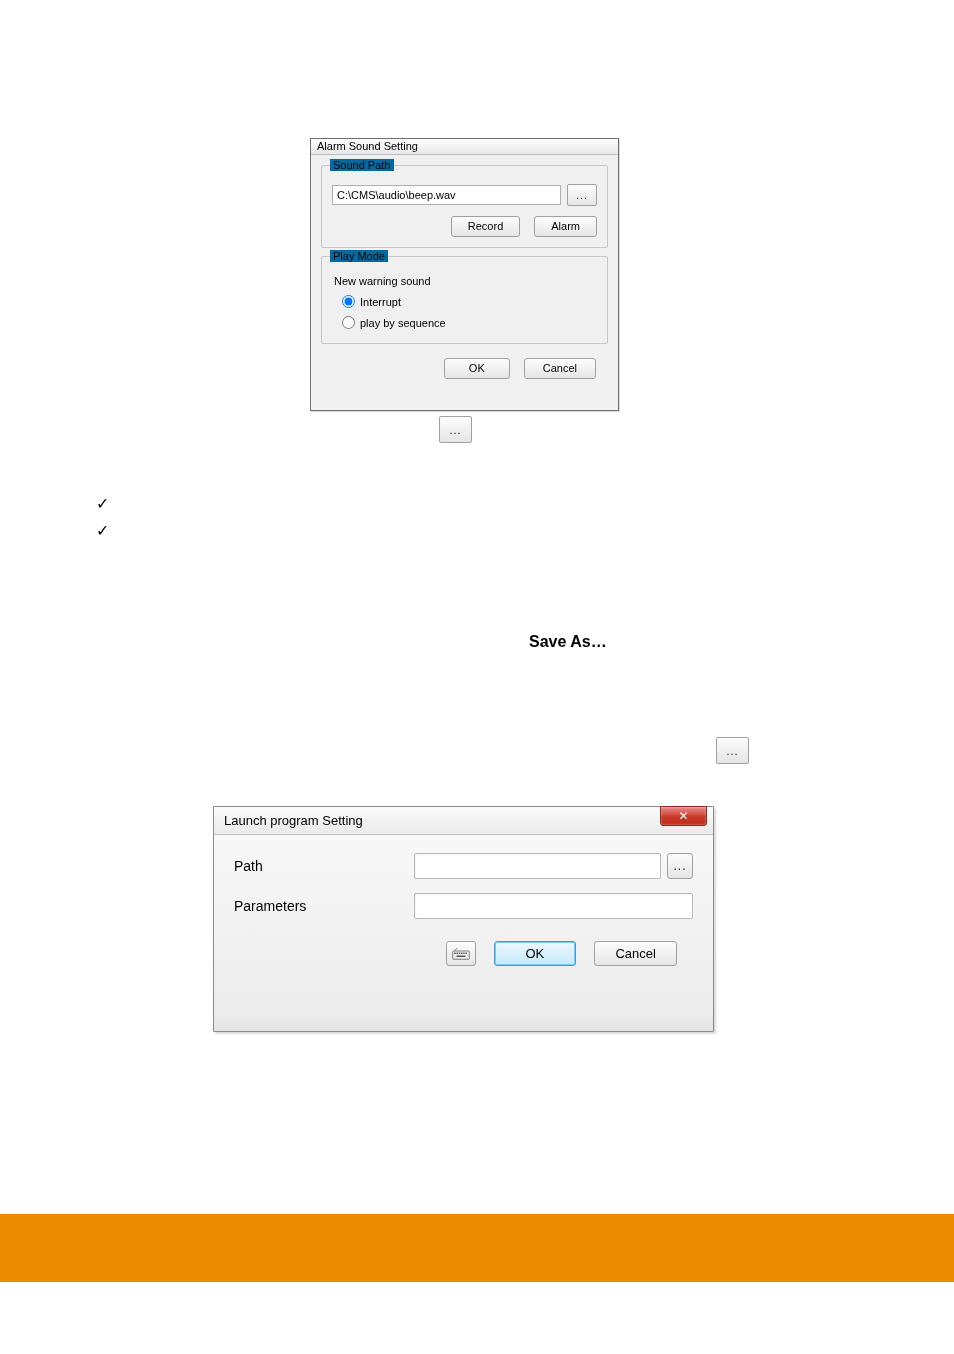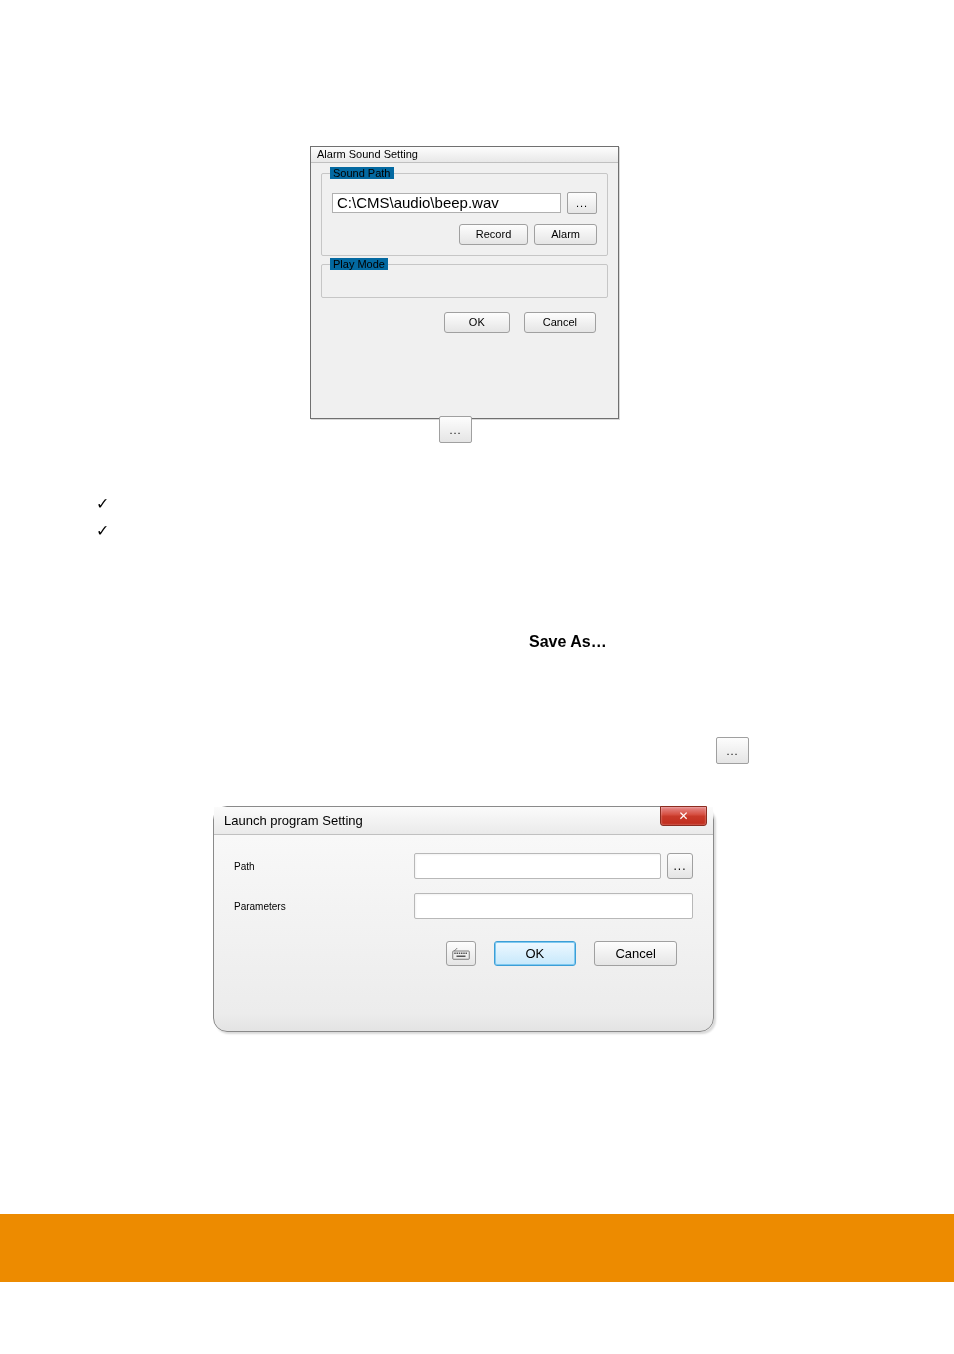--- a/index.html
+++ b/index.html
@@ -14,21 +14,21 @@
   .page {
     position: relative;
     width: 954px;
     height: 1354px;
   }
 
   
   .dialog1 {
     position: absolute;
     left: 310px;
-    top: 146px;
+    top: 138px;
     width: 307px;
     height: 271px;
     border: 1px solid #707070;
     background: #f0f0f0;
     box-shadow: 1px 1px 0 rgba(0,0,0,0.15);
   }
   .dialog1 .titlebar {
     height: 15px;
     background: linear-gradient(#fdfdfd,#e8e8e8);
     border-bottom: 1px solid #c0c0c0;
@@ -59,21 +59,21 @@
   .path-row {
     display: flex;
     align-items: center;
     gap: 6px;
   }
   .path-input {
     flex: 1;
     height: 18px;
     border: 1px solid #b0b0b0;
     background: #fff;
-    font-size: 15px;
+    font-size: 11px;
     padding: 0 4px;
     line-height: 18px;
   }
   .btn-small {
     height: 20px;
     min-width: 20px;
     border: 1px solid #a0a0a0;
     border-radius: 2px;
     background: linear-gradient(#fdfdfd,#e5e5e5);
     font-size: 11px;
@@ -90,21 +90,21 @@
     border-radius: 3px;
     background: linear-gradient(#fdfdfd,#e5e5e5);
     font-size: 11px;
     cursor: pointer;
     padding: 0 16px;
     line-height: 19px;
   }
   .btn-row {
     display: flex;
     justify-content: flex-end;
-    gap: 6px;
+    gap: 14px;
     margin-top: 10px;
   }
   .play-mode-content {
     font-size: 11px;
   }
   .play-mode-content .subhead {
     margin-bottom: 8px;
   }
   .radio-row {
     display: flex;
@@ -161,21 +161,21 @@
 
   
   .dialog2 {
     position: absolute;
     left: 213px;
     top: 806px;
     width: 499px;
     height: 224px;
     background: linear-gradient(#fafafa, #ececec 92%, #e3e3e3);
     border: 1px solid #8a8a8a;
-    border-radius: 14px;
+    border-radius: 1px;
     box-shadow: 2px 2px 2px rgba(0,0,0,0.15);
   }
   .dialog2 .titlebar2 {
     height: 27px;
     border-bottom: 1px solid #c0c0c0;
     background: linear-gradient(#fbfbfb, #eaeaea);
     display: flex;
     align-items: center;
     justify-content: space-between;
     padding-left: 10px;
@@ -216,21 +216,21 @@
     padding: 0 2px;
     line-height: 18px;
   }
   .form-row {
     display: flex;
     align-items: center;
     margin-bottom: 14px;
   }
   .form-row .lbl {
     width: 180px;
-    font-size: 10px;
+    font-size: 14px;
   }
   .form-row .txt {
     flex: 1;
     height: 22px;
     border: 1px solid #b8b8b8;
     border-radius: 2px;
     background: #fff;
     box-shadow: inset 1px 1px 2px rgba(0,0,0,0.05);
   }
   .form-row .browse2 {
@@ -313,20 +313,31 @@
         <div class="btn-small">...</div>
       </div>
       <div class="btn-row">
         <button class="btn">Record</button>
         <button class="btn">Alarm</button>
       </div>
     </div>
 
     <div class="groupbox" style="padding-bottom:14px;padding-left:12px;">
       <div class="group-label">Play Mode</div>
+      <div class="play-mode-content">
+        <div class="subhead">New warning sound</div>
+        <label class="radio-row">
+          <input type="radio" name="pm" checked="" style="">
+          <span>Interrupt</span>
+        </label>
+        <label class="radio-row">
+          <input type="radio" name="pm" style="">
+          <span>play by sequence</span>
+        </label>
+      </div>
     </div>
 
     <div class="footer-row">
       <button class="btn" style="padding:0 24px;">OK</button>
       <button class="btn" style="padding:0 18px;">Cancel</button>
     </div>
   </div>
 </div>
 
 <div class="browse-inline">

